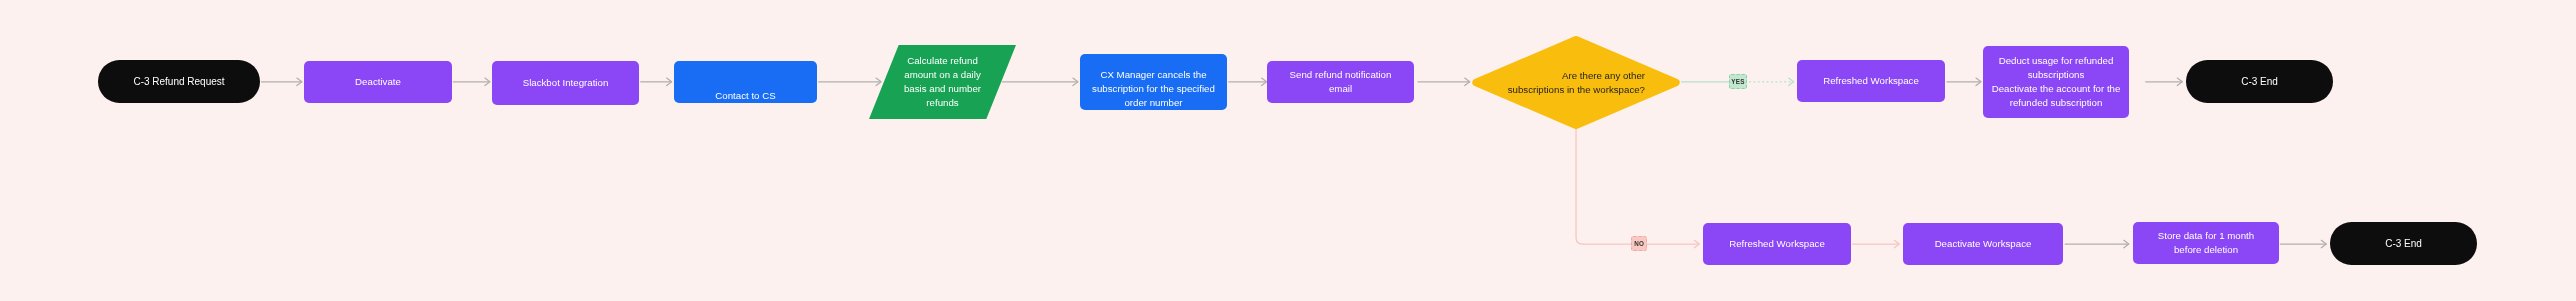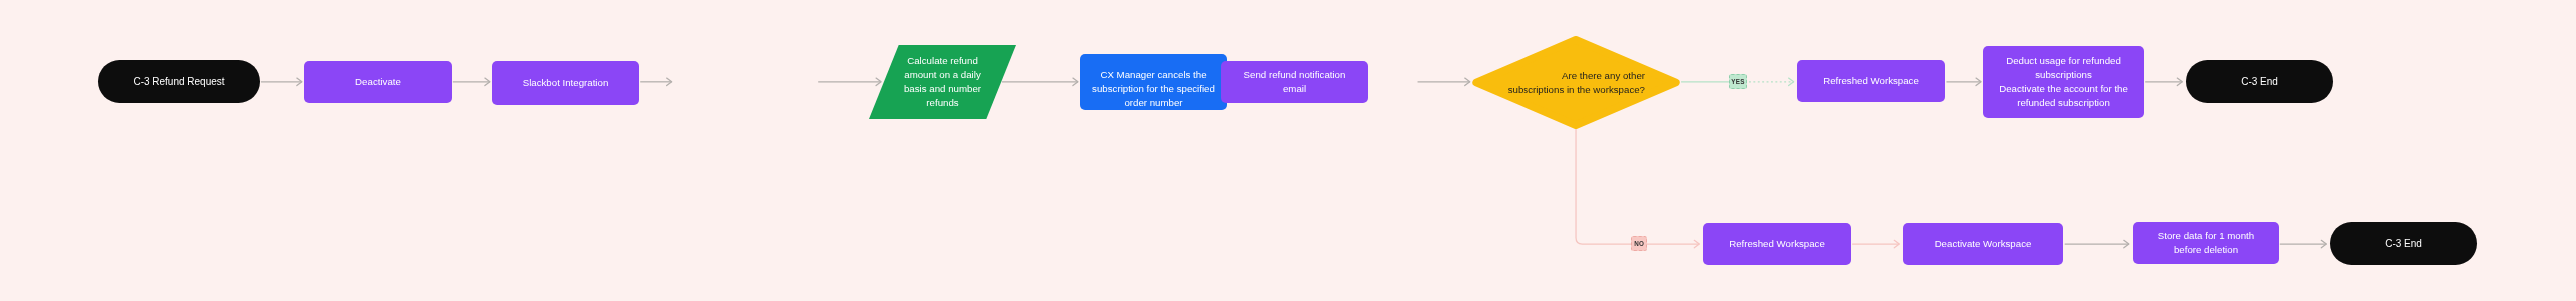--- a/index.html
+++ b/index.html
@@ -92,45 +92,48 @@
   </div>
 
   <div class="node rect purple" style="left:304px;top:61px;width:148px;height:42px;">
     <span class="node-label">Deactivate</span>
   </div>
 
   <div class="node rect purple" style="left:492px;top:61px;width:147px;height:44px;text-align:center;">
     <span class="node-label">Slackbot Integration</span>
   </div>
 
+  <div class="node rect blue" style="left:674px;top:61px;width:143px;height:42px;">
+    <span class="node-label">Contact to CS</span>
+  </div>
 
   <div class="node parallelogram" style="left:869px;top:45px;width:147px;height:74px;">
     <span class="node-label">Calculate refund amount on a daily basis and number refunds</span>
   </div>
 
   <div class="node rect blue" style="left:1080px;top:54px;width:147px;height:56px;padding:0 8.8px;">
     <span class="node-label">CX Manager cancels the subscription for the specified order number</span>
   </div>
 
-  <div class="node rect purple" style="left:1221px;top:61px;width:147px;height:42px;padding:0 11.3px;">
+  <div class="node rect purple" style="left:1267px;top:61px;width:147px;height:42px;padding:0 11.3px;">
     <span class="node-label">Send refund notification email</span>
   </div>
 
   <div class="diamond-wrap" style="left:1472px;top:36px;width:208px;height:93px;">
     <svg width="208" height="93" viewBox="0 0 330 148">
       <polygon points="165,6 324,74 165,142 6,74" fill="#f9bd0d" stroke="#f9bd0d" stroke-width="12" stroke-linejoin="round"></polygon>
     </svg>
     <div class="diamond-text node-label">Are there any other subscriptions in the workspace?</div>
   </div>
 
   <div class="node rect purple" style="left:1797px;top:60px;width:148px;height:42px;">
     <span class="node-label">Refreshed Workspace</span>
   </div>
 
-  <div class="node rect purple" style="left:1983px;top:46px;width:161px;height:72px;padding:0 7.5px;">
+  <div class="node rect purple" style="left:1983px;top:46px;width:146px;height:72px;padding:0 7.5px;">
     <span class="node-label">Deduct usage for refunded subscriptions
 Deactivate the account for the refunded subscription</span>
   </div>
 
   <div class="node pill" style="left:2186px;top:60px;width:147px;height:43px;">
     <span class="node-label">C-3 End</span>
   </div>
 
   <div class="node rect purple" style="left:1703px;top:223px;width:148px;height:42px;">
     <span class="node-label">Refreshed Workspace</span>

